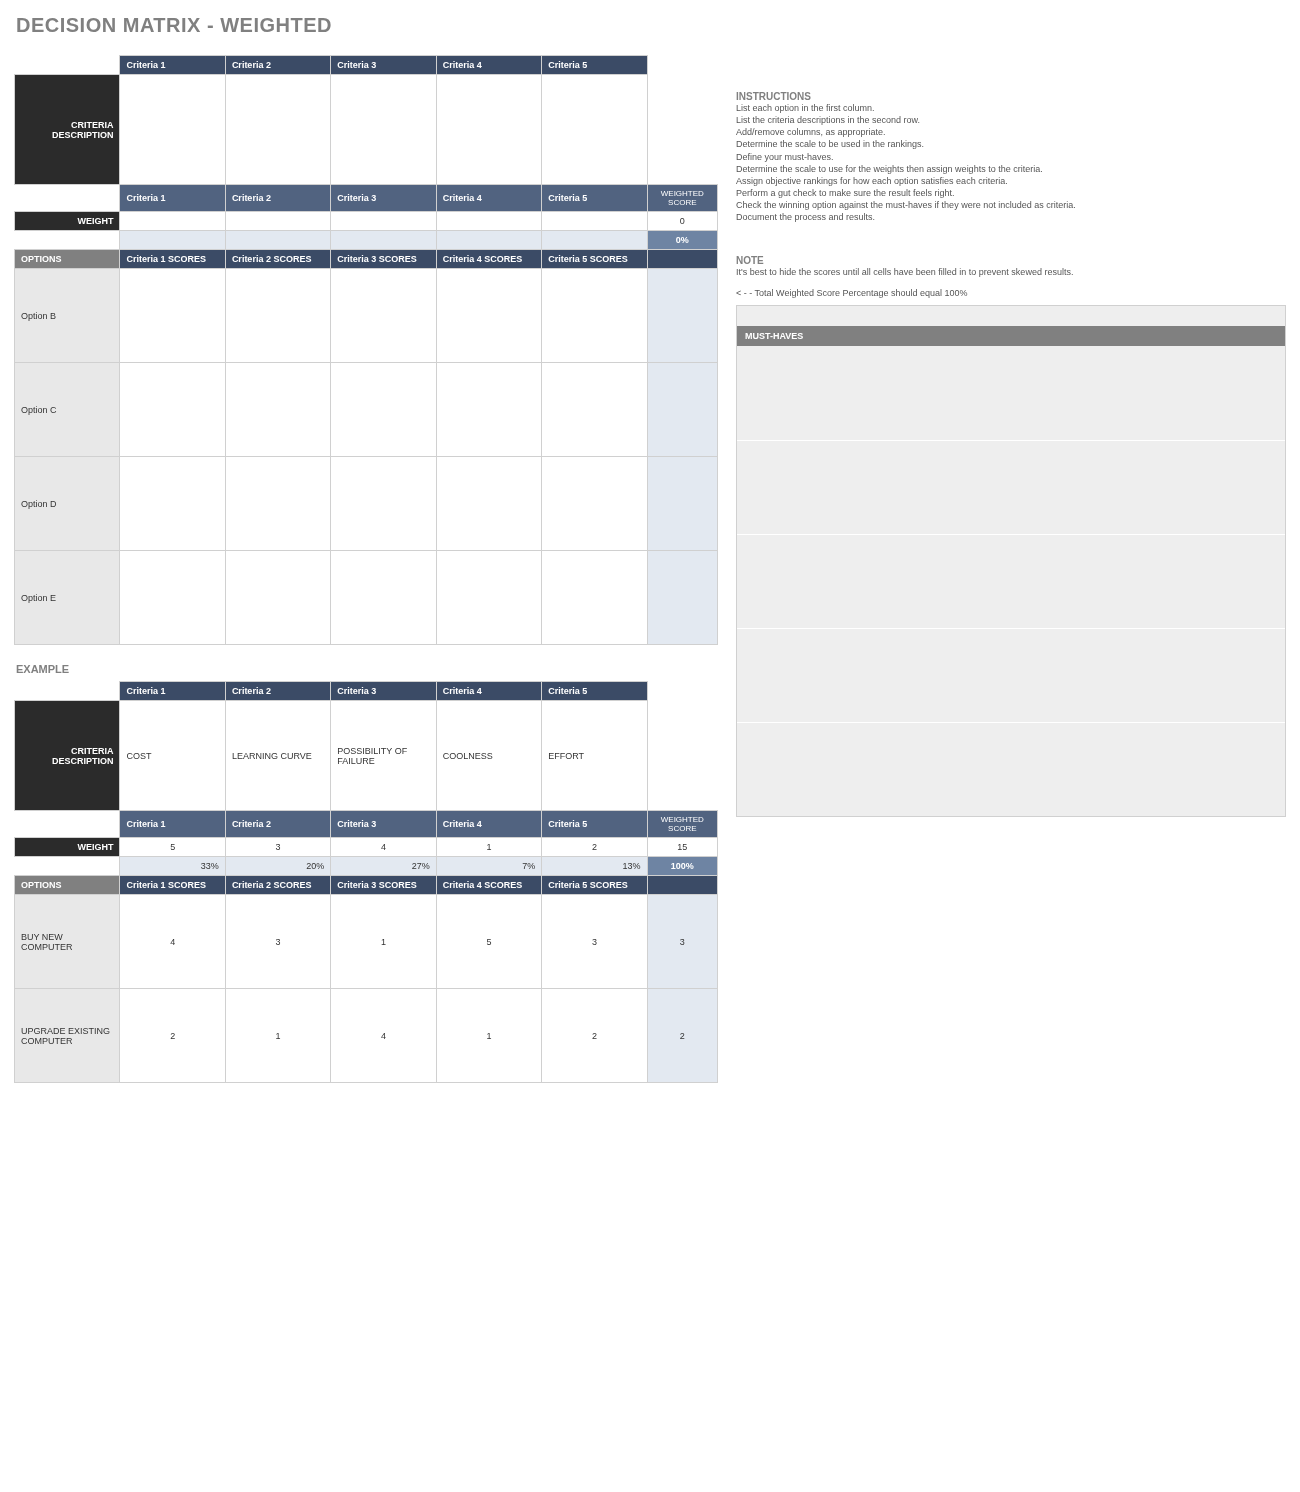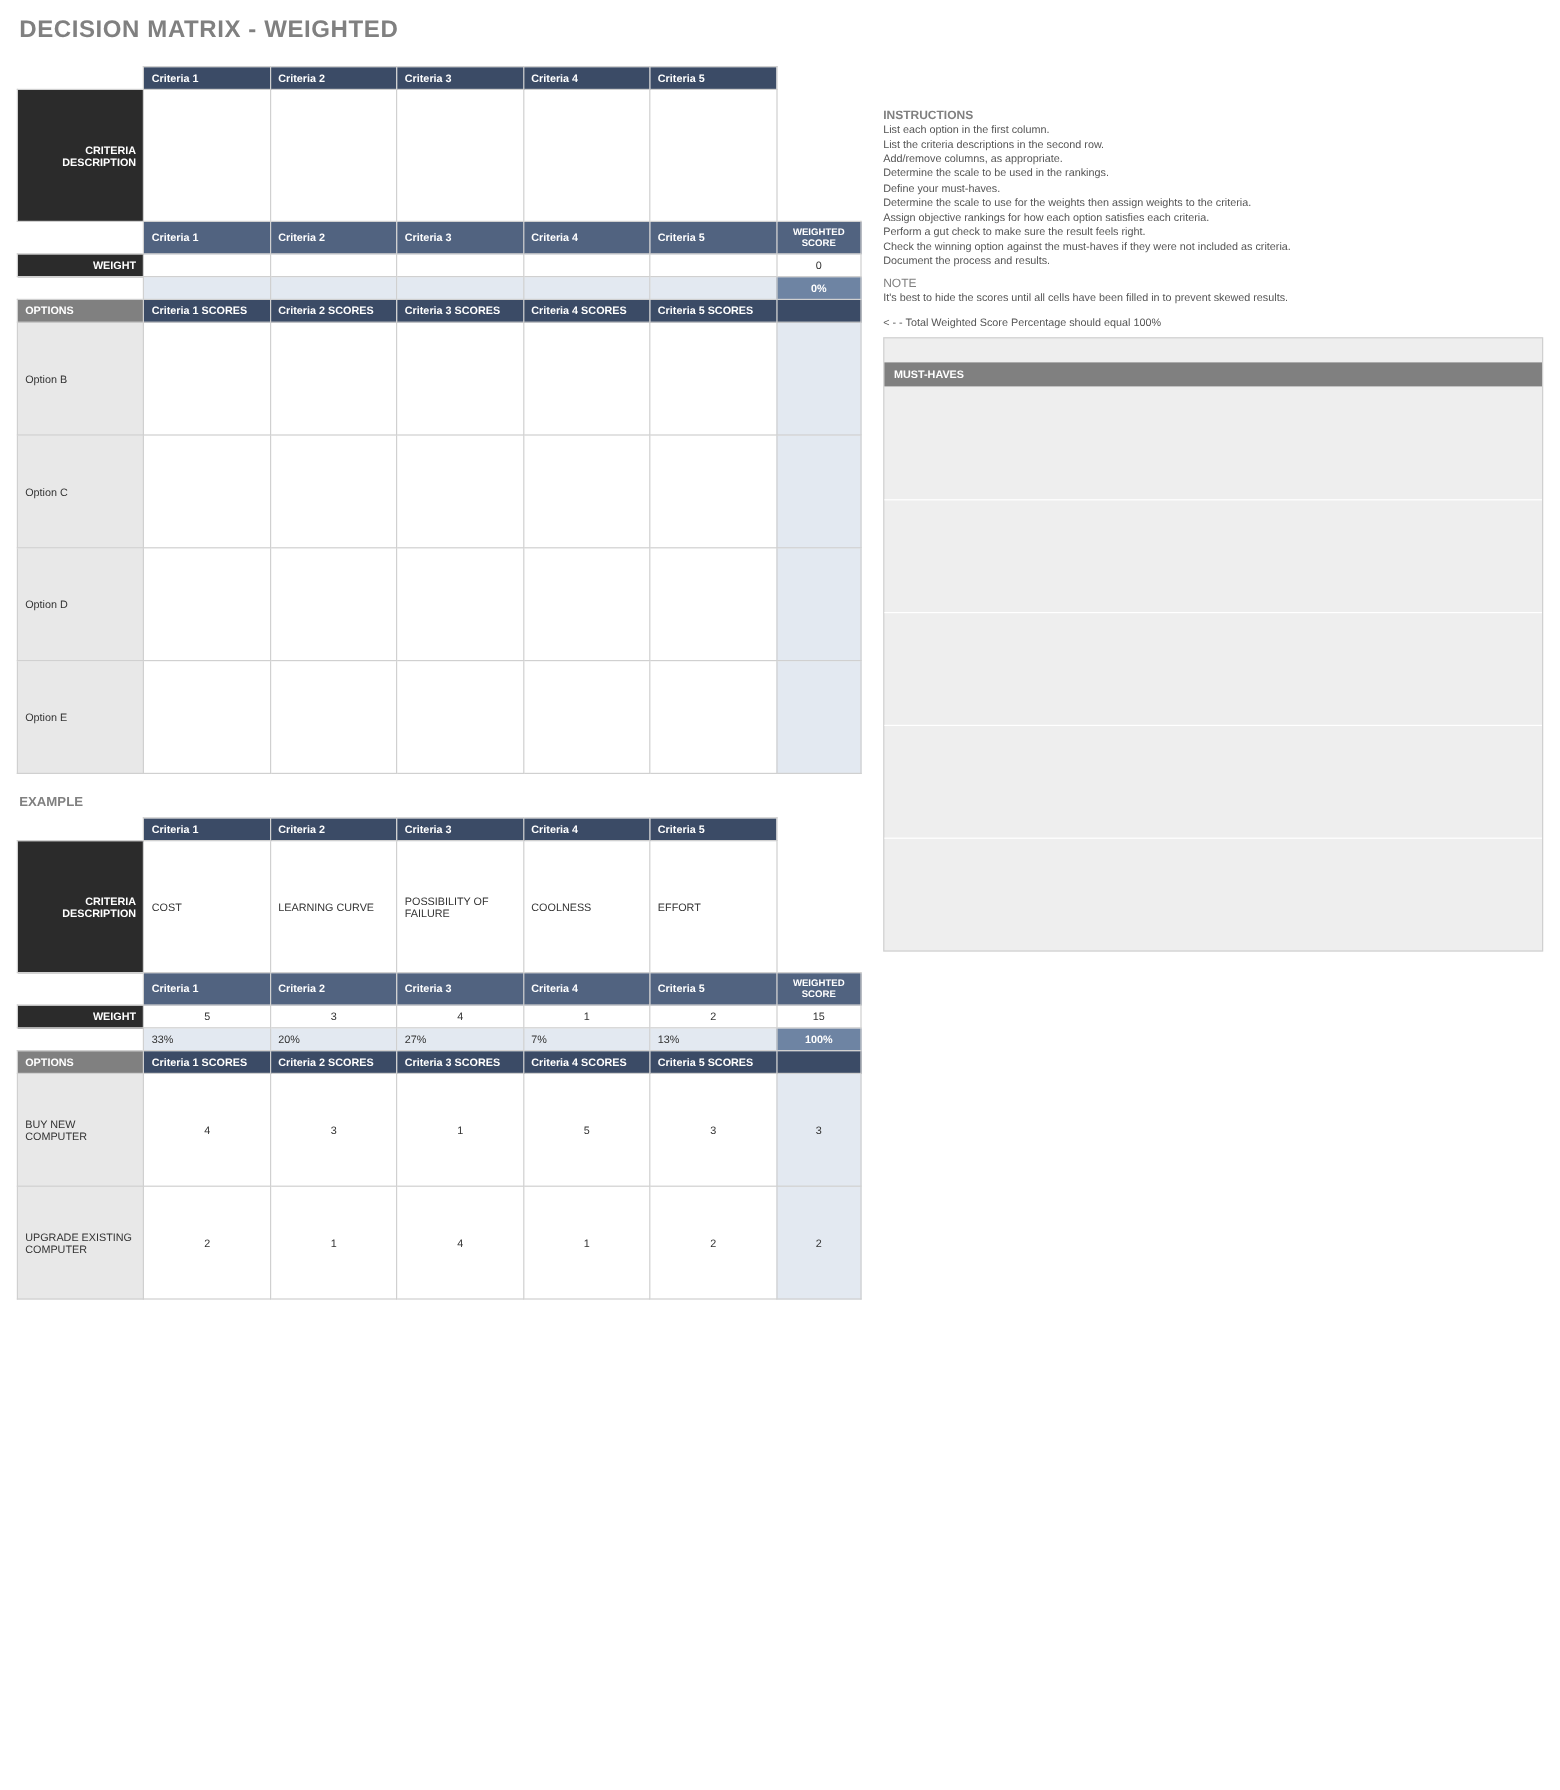--- a/index.html
+++ b/index.html
@@ -19,31 +19,31 @@
   .layout { display: flex; gap: 18px; align-items: flex-start; }
   .left { flex: 0 0 660px; }
   .right { flex: 1; font-size: 9px; color: #555; }
   table { border-collapse: collapse; width: 704px; }
   td, th { border: 1px solid var(--border); padding: 0; }
   .hdr-navy { background: var(--navy); color: #fff; font-weight: bold; font-size: 9px; padding: 4px 6px; text-align: left; }
   .hdr-navy2 { background: var(--navy-light); color: #fff; font-weight: bold; font-size: 9px; padding: 4px 6px; text-align: left; }
   .crit-desc { background: var(--grey-dark); color: #fff; font-size: 9px; font-weight: bold; text-align: right; padding: 4px 6px; height: 110px; vertical-align: middle; }
   .weight-lbl { background: var(--grey-dark); color: #fff; font-size: 9px; font-weight: bold; text-align: right; padding: 4px 6px; }
   .opts-lbl { background: var(--grey-mid); color: #fff; font-size: 9px; font-weight: bold; text-align: left; padding: 4px 6px; }
-  .ws-hdr { background: var(--navy-light); color: #fff; font-size: 8px; font-weight: bold; text-align: center; padding: 4px 4px; }
+  .ws-hdr { background: var(--navy-light); color: #fff; font-size: 8px; font-weight: normal; text-align: center; padding: 4px 4px; }
   .cell-c { background: #fff; padding: 4px 6px; font-size: 9px; text-align: center; }
-  .pale { background: var(--pale-blue); text-align: left; font-size: 9px; padding: 4px 6px; }
+  .pale { background: var(--pale-blue); text-align: right; font-size: 9px; padding: 4px 6px; }
   .steel { background: var(--steel); color:#fff; text-align: center; font-size: 9px; padding: 4px 6px; font-weight: bold; }
   .opt-lbl { background: var(--grey-opt); font-size: 9px; padding: 4px 6px; height: 94px; vertical-align: middle; }
   .opt-cell { background: #fff; height: 94px; padding: 4px 6px; font-size: 9px; text-align: center; vertical-align: middle; }
   .opt-ws { background: var(--pale-blue); height: 94px; font-size: 9px; text-align:center; vertical-align:middle; }
   .desc-cell { background: #fff; height: 110px; padding: 4px 6px; font-size: 9px; vertical-align: middle; }
   .instr-title { color: var(--grey-mid); font-weight: bold; font-size: 10px; margin-top: 36px; }
   .instr-line { line-height: 1.35; }
-  .note-title { color: var(--grey-mid); font-weight: normal; font-size: 10px; margin-top: 8px; }
+  .note-title { color: var(--grey-mid); font-weight: bold; font-size: 10px; margin-top: 32px; }
   .note-arrow { margin-top: 8px; }
   .must-hdr { background: var(--grey-mid); color: #fff; font-weight: bold; font-size: 9px; padding: 5px 8px; margin-top: 20px; }
   .must-box { background: var(--grey-light); border: 1px solid var(--border); margin-top: 0; }
   .must-cell { height: 94px; border-top: 1px solid #fff; }
   .must-cell:first-child { border-top: none; }
   .example-title { color: var(--grey-mid); font-size: 11px; font-weight: bold; margin: 18px 0 6px 2px; }
   .w-label { width: 96px; }
   .w-crit { width: 96px; }
   .w-ws { width: 64px; }
   .ex-opt { height: 92px; vertical-align: middle; }

